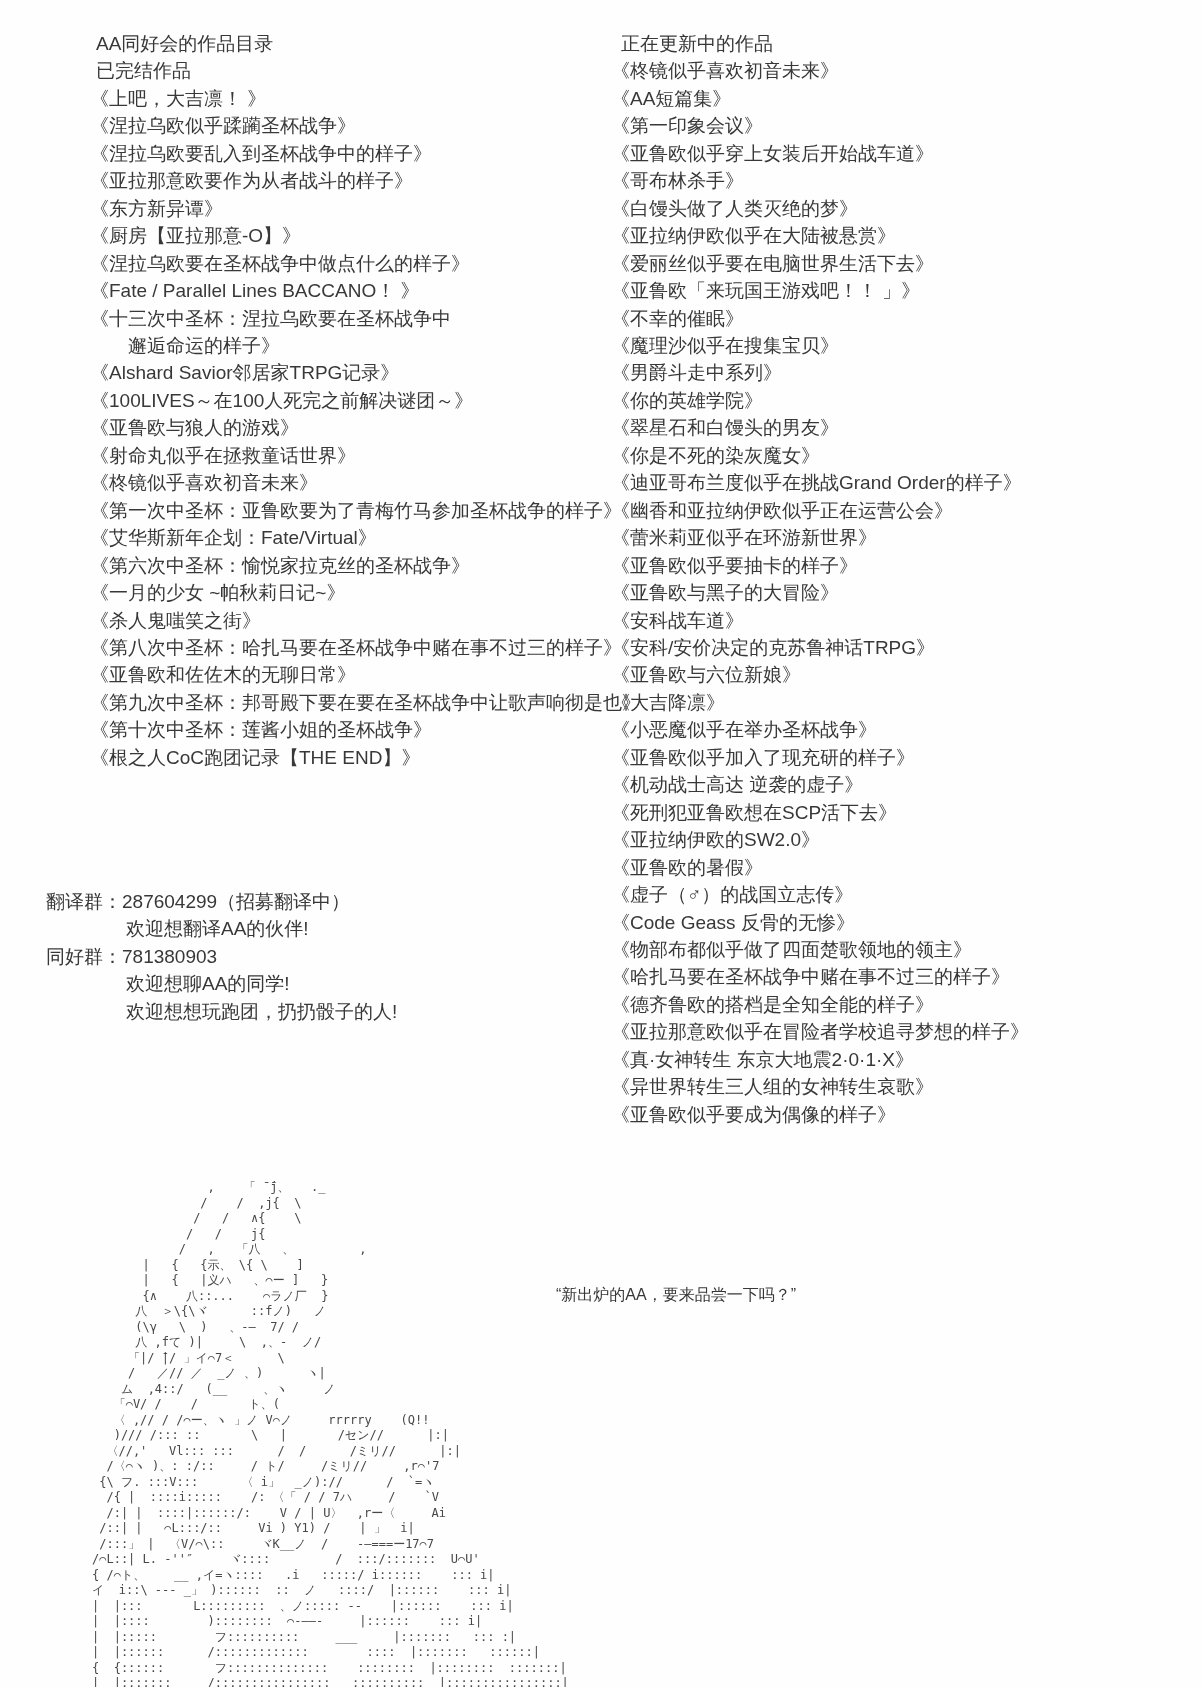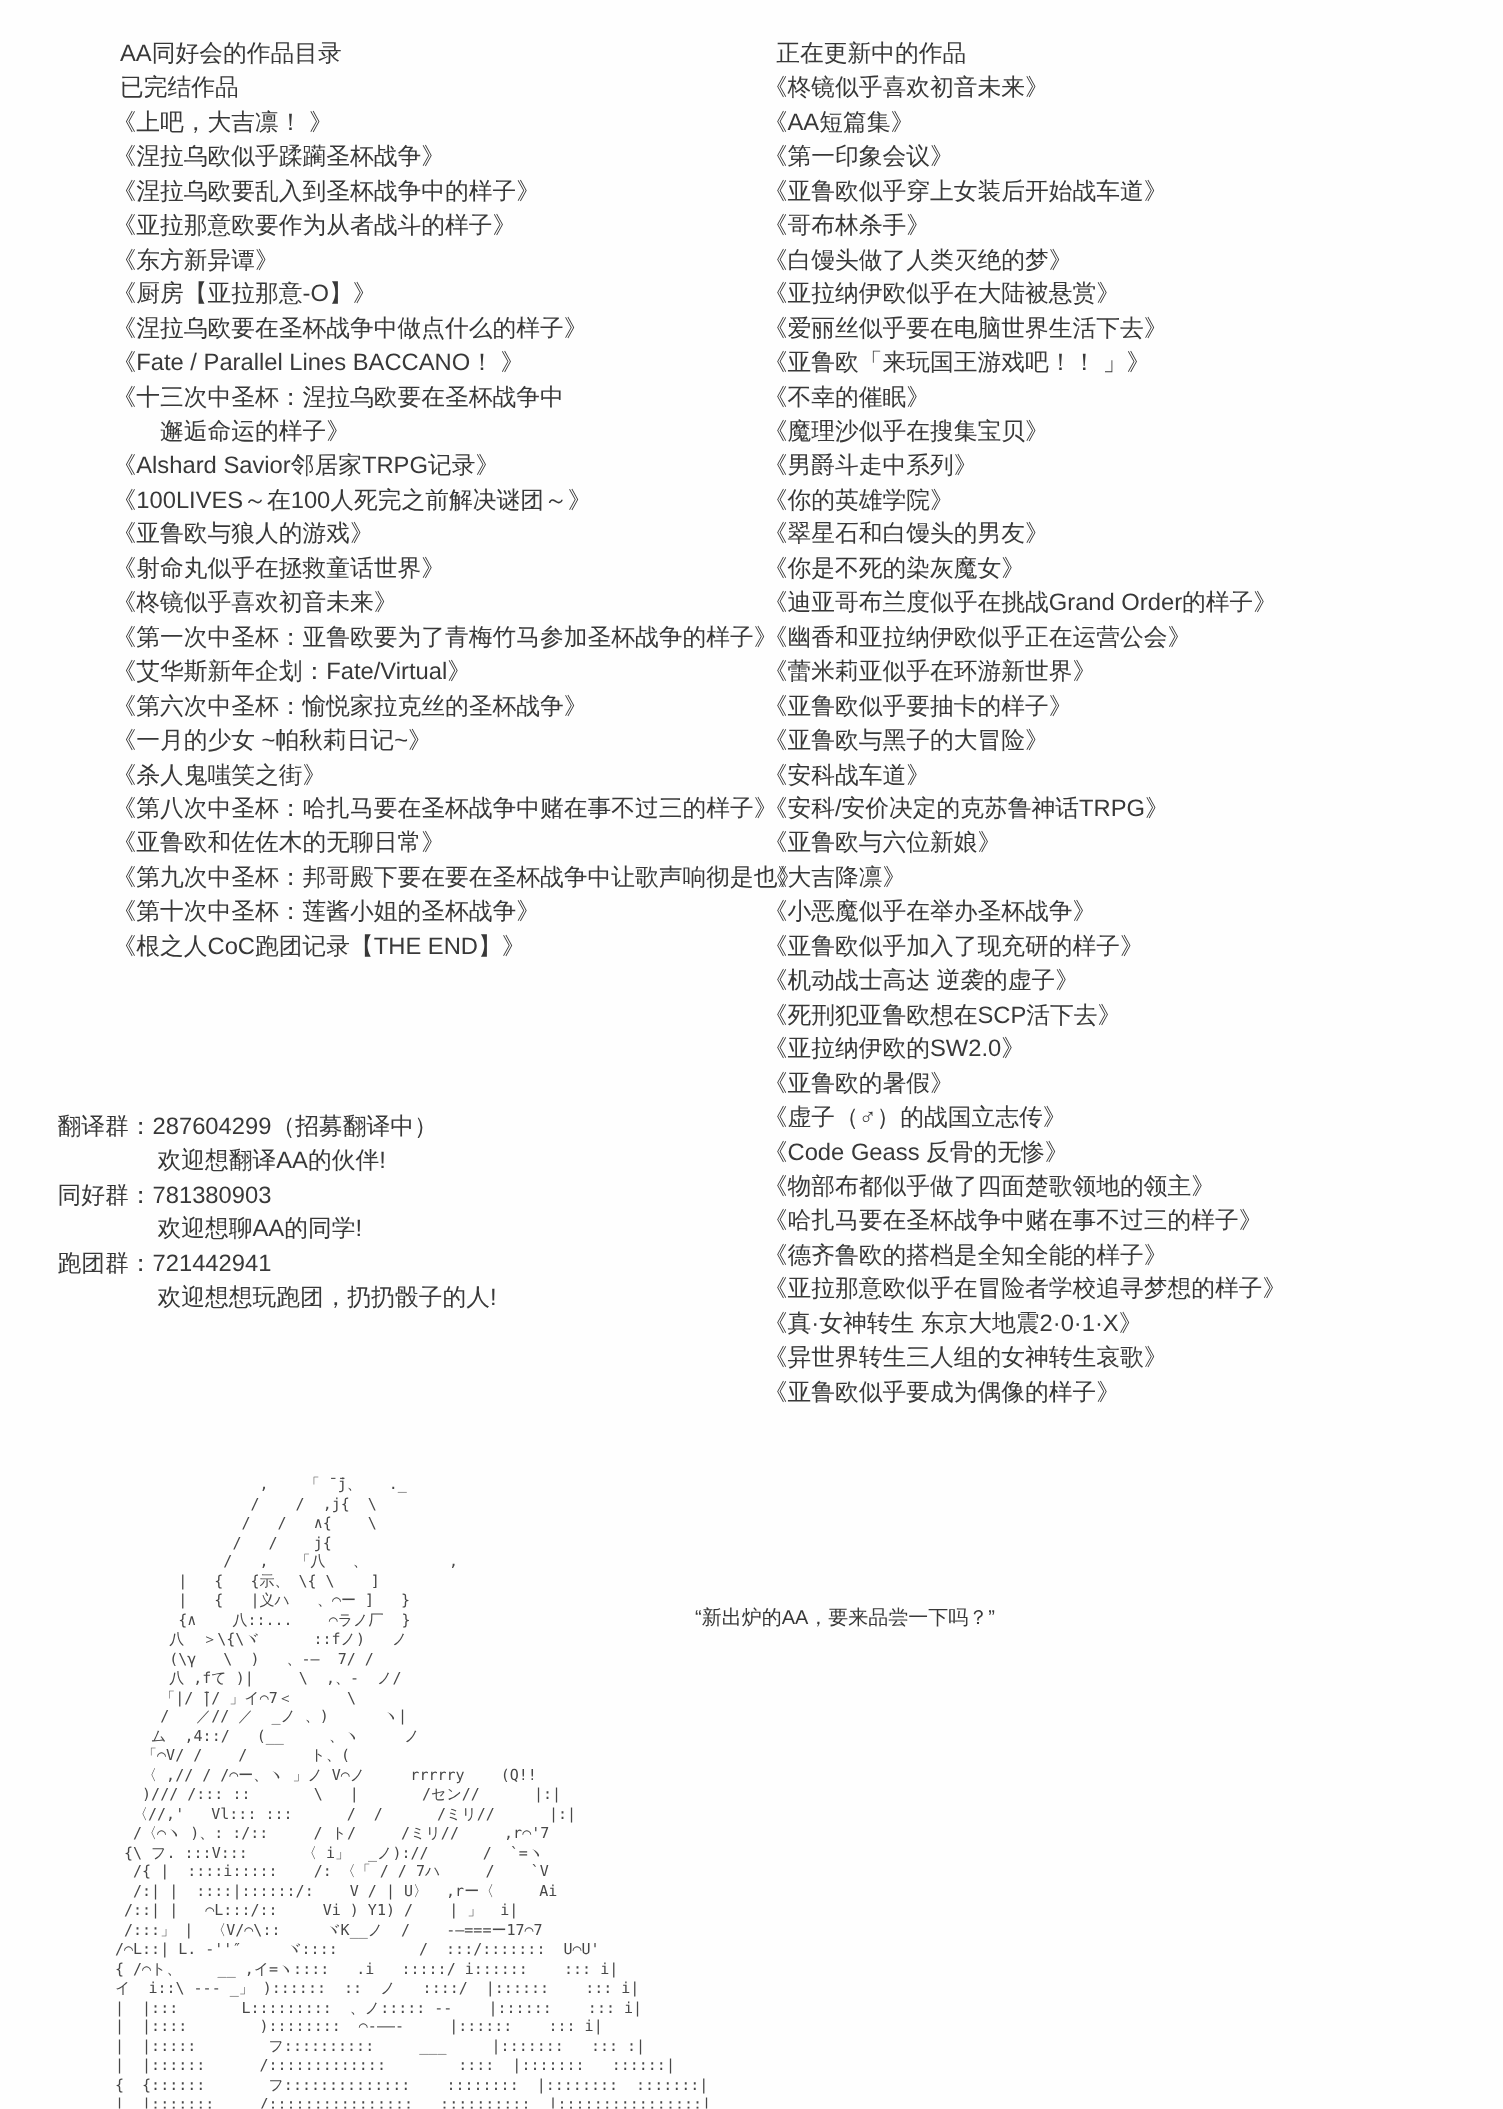--- a/index.html
+++ b/index.html
@@ -73,21 +73,20 @@
         <div class="line">《第十次中圣杯：莲酱小姐的圣杯战争》</div>
         <div class="line">《根之人CoC跑团记录【THE END】》</div>
       </div>
   </div>
 
   <div class="contacts">
       <div class="line">翻译群：287604299（招募翻译中）</div>
       <div class="line indent">欢迎想翻译AA的伙伴!</div>
       <div class="line">同好群：781380903</div>
       <div class="line indent">欢迎想聊AA的同学!</div>
-      <div class="line">跑团群：721442941</div>
       <div class="line indent">欢迎想想玩跑团，扔扔骰子的人!</div>
     </div>
 
   <div class="col right">
     <div class="line col-title">正在更新中的作品</div>
     <div class="works">
         <div class="line">《柊镜似乎喜欢初音未来》</div>
         <div class="line">《AA短篇集》</div>
         <div class="line">《第一印象会议》</div>
         <div class="line">《亚鲁欧似乎穿上女装后开始战车道》</div>

